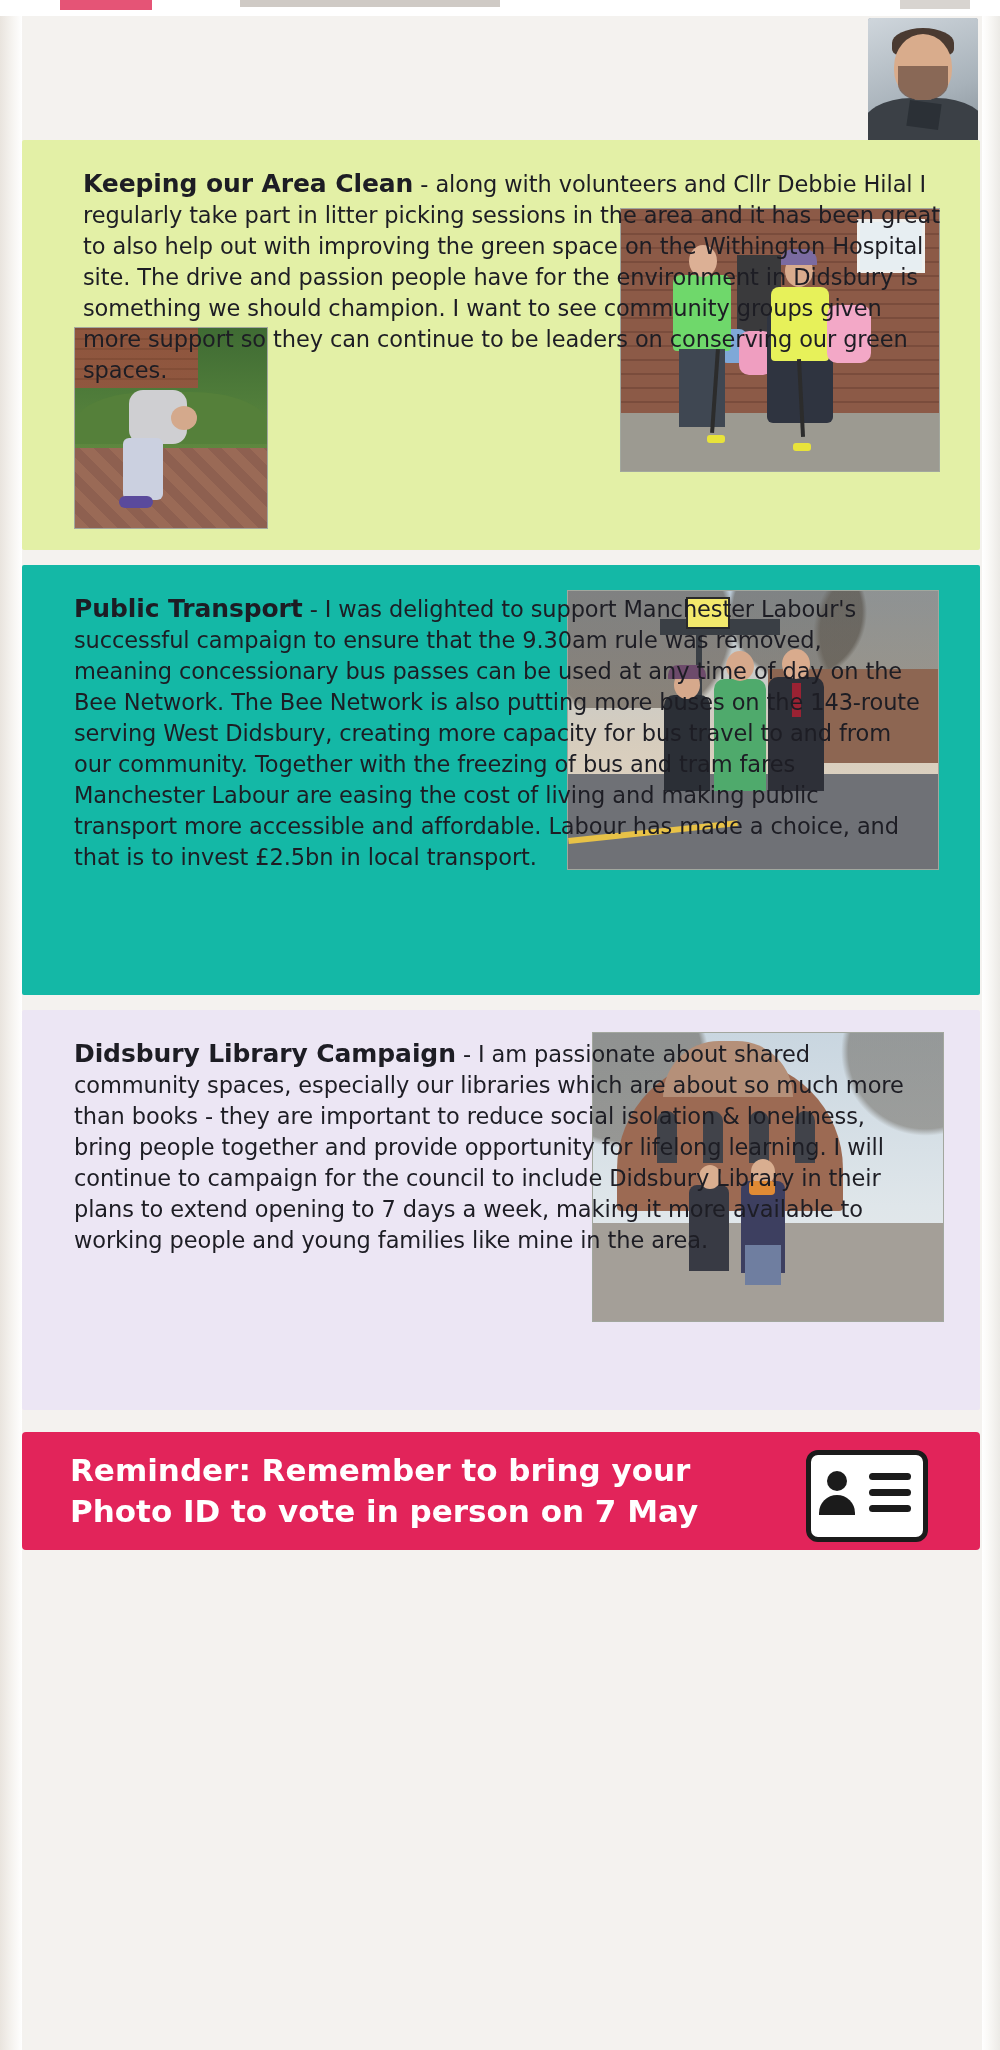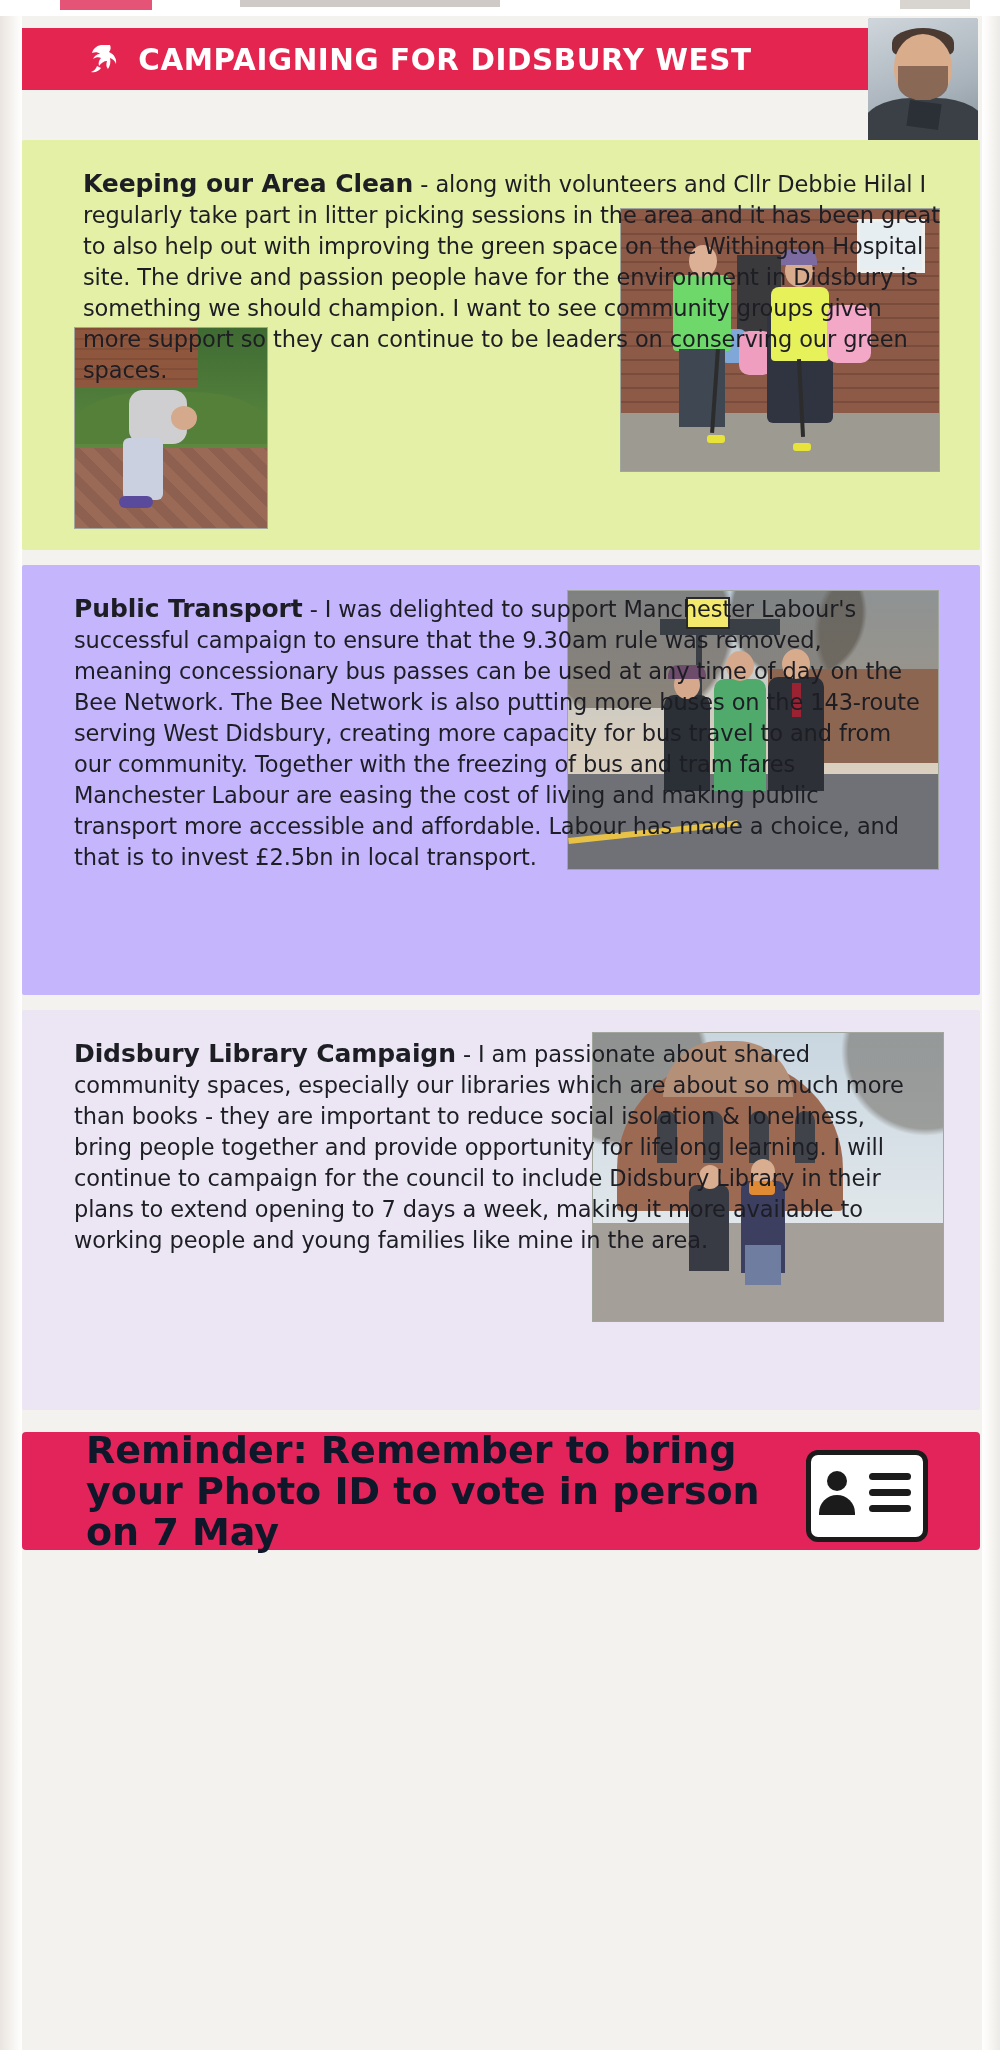--- a/index.html
+++ b/index.html
@@ -131,21 +131,21 @@
     background: #2b3036;
     transform: rotate(8deg);
   }
 
   
   .card {
     position: absolute;
     border-radius: 2px;
   }
   .card-green { left: 22px; top: 140px; width: 958px; height: 410px; background: #e3f0a6; }
-  .card-lilac1 { left: 22px; top: 565px; width: 958px; height: 430px; background: #c4b5fd; }
+  .card-lilac1 { left: 22px; top: 565px; width: 958px; height: 430px; background: #14b8a6; }
   .card-lilac2 { left: 22px; top: 1010px; width: 958px; height: 400px; background: #ece6f4; }
 
   .body-text {
     font-family: "DejaVu Sans", sans-serif;
     color: #1d1d24;
     font-size: 22.5px;
     line-height: 31px;
     letter-spacing: -0.1px;
   }
   .lede {
@@ -401,26 +401,26 @@
   .reminder {
     position: absolute;
     left: 22px; top: 1432px;
     width: 958px; height: 118px;
     background: #e2245a;
     border-radius: 4px;
     display: flex;
     align-items: center;
   }
   .reminder-text {
-    color: #0f172a;
+    color: #ffffff;
     font-family: "DejaVu Sans", sans-serif;
     font-weight: bold;
-    font-size: 38px;
+    font-size: 31px;
     line-height: 41px;
-    margin-left: 64px;
+    margin-left: 48px;
     max-width: 720px;
   }
   .reminder-text .lbl { font-style: normal; }
   .id-card {
     position: absolute;
     right: 52px; top: 18px;
     width: 112px; height: 82px;
     background: #ffffff;
     border: 5px solid #1b1b1b;
     border-radius: 12px;
@@ -447,29 +447,20 @@
 <div class="page">
 
   <div class="scan-edge-left"></div>
   <div class="scan-edge-right"></div>
   <div class="scan-top">
     <div class="pinkstrip"></div>
     <div class="greystrip"></div>
     <div class="greystrip2"></div>
   </div>
 
-  <div class="banner">
-    <div class="banner-rose">
-      <svg viewBox="0 0 34 34" width="34" height="34" aria-hidden="true">
-        <path d="M17 3c-5 1-8 4-9 8 3-1 6-1 8 1-3 0-6 2-7 5 3-2 6-2 8-1-2 2-3 5-2 8 2-3 5-5 8-5-1 3-1 6 1 8 2-3 3-7 2-11 3 1 5 3 6 6 1-5-2-10-7-12 2-2 2-5 1-7-2 0-6 0-9 0z" fill="#ffffff"></path>
-        <path d="M13 24c-1 3-3 5-6 6 4 1 8-1 10-4z" fill="#ffffff"></path>
-      </svg>
-    </div>
-    <div class="banner-title">CAMPAIGNING FOR DIDSBURY WEST</div>
-  </div>
 
   <div class="headshot">
     <div class="sky"></div>
     <div class="body"></div>
     <div class="collar"></div>
     <div class="hair"></div>
     <div class="face"></div>
     <div class="beard"></div>
   </div>
 

